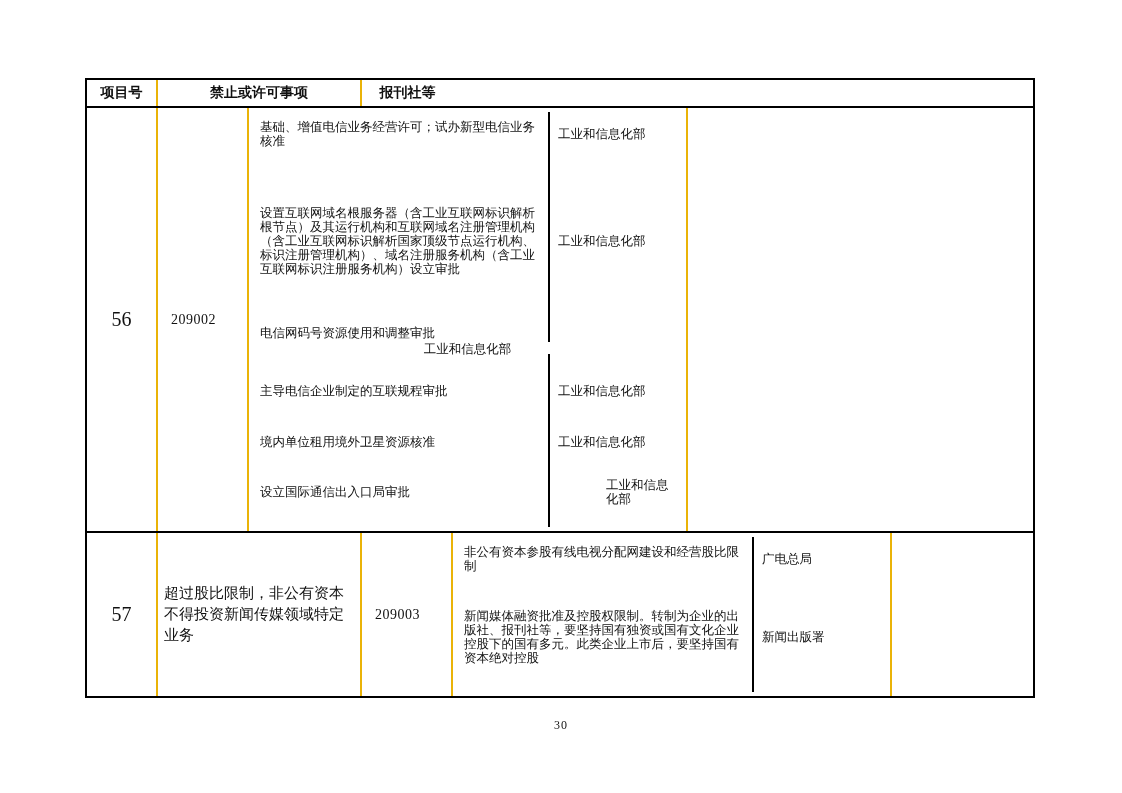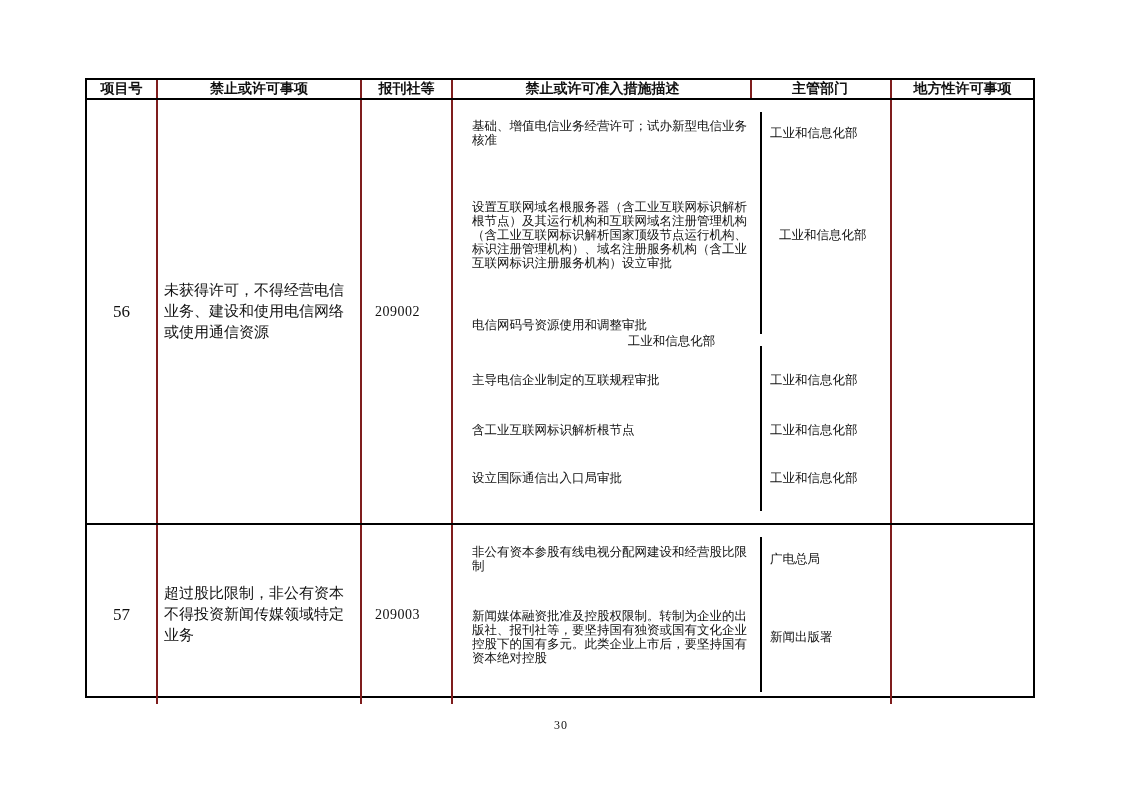--- a/index.html
+++ b/index.html
@@ -21,68 +21,68 @@
     flex-direction: column;
     background: #ffffff;
   }
   .trow {
     display: flex;
     border-bottom: 2px solid #000;
   }
   .trow:last-child { border-bottom: none; }
 
   .cell {
-    border-right: 2px solid #7f1d1d;
+    border-right: 2px solid #eab308;
     display: flex;
     align-items: center;
   }
   .cell:last-child { border-right: none; }
 
   
   .c-id    { width: 71px;  justify-content: center; text-align: center; }
   .c-item  { width: 204px; padding: 0 6px; }
   .c-code  { width: 91px;  padding-left: 13px; }
-  .c-meas  { width: 439px; flex-direction: column; align-items: stretch; padding: 12px; }
+  .c-meas  { width: 439px; flex-direction: column; align-items: stretch; padding: 4px; }
   .c-local { flex: 1; }
 
   
   .thead { height: 38px; font-weight: bold; font-size: 14px; }
   .thead .cell { justify-content: center; text-align: center; padding: 0 2px; }
   .thead .c-meas { flex-direction: row; align-items: center; }
   .thead .c-dcol { width: 297px; }
   .thead .c-pcol { width: 142px; }
 
   .r56 { height: 425px; }
   .r57 { flex: 1; }
 
   .item-text { font-size: 15px; line-height: 21px; }
   .code-text { font-size: 14px; letter-spacing: 0.5px; }
-  .id-text   { font-size: 17px; }
+  .id-text   { font-size: 20px; }
 
   
   .m { display: flex; align-items: center; }
   .m-desc {
     width: 297px;
     align-self: stretch;
     border-right: 2px solid #000;
     display: flex; align-items: center;
     padding: 2px 7px;
     font-size: 12.5px; line-height: 14px;
   }
   .m-dept {
     flex: 1;
     padding: 0 8px;
     font-size: 12.5px; line-height: 14px;
   }
   .h46  { height: 46px; }
-  .h172 { height: 172px; gap: 9px; }
+  .h172 { height: 172px; }
   .h30  { height: 30px; flex-direction: column; }
   .h74  { height: 74px; }
   .h32  { height: 32px; }
-  .h71  { height: 71px; }
+  .h71  { height: 71px; gap: 48px; }
   .h44  { height: 44px; }
   .h111 { height: 111px; align-items: center; }
 
   .page-number {
     position: absolute;
     left: 0; top: 718px; width: 100%;
     text-align: center;
     font-size: 12px;
     letter-spacing: 1px;
   }
@@ -91,33 +91,25 @@
 <body>
 
 <div class="page">
 
   <div class="doc-table">
 
     <div class="trow thead">
       <div class="cell c-id">项目号</div>
       <div class="cell c-item">禁止或许可事项</div>
       <div class="cell c-code">报刊社等</div>
-      <div class="cell c-meas">
-        <div class="cell c-dcol">禁止或许可准入措施描述</div>
-        <div class="cell c-pcol" style="border-right:none; flex:1;">主管部门</div>
-      </div>
-      <div class="cell c-local" style="justify-content:center;">地方性许可事项</div>
     </div>
 
     <div class="trow r56">
       <div class="cell c-id">
           <span class="id-text">56</span>
-        </div>
-      <div class="cell c-item">
-          <span class="item-text">未获得许可，不得经营电信业务、建设和使用电信网络或使用通信资源</span>
         </div>
       <div class="cell c-code">
           <span class="code-text">209002</span>
         </div>
       <div class="cell c-meas">
         <div class="m h46">
           <div class="m-desc">基础、增值电信业务经营许可；试办新型电信业务核准</div>
           <div class="m-dept">工业和信息化部</div>
         </div>
         <div class="m h172">
@@ -126,21 +118,21 @@
         </div>
         <div class="m h30">
           <div class="m-desc">电信网码号资源使用和调整审批</div>
           <div class="m-dept">工业和信息化部</div>
         </div>
         <div class="m h74">
           <div class="m-desc">主导电信企业制定的互联规程审批</div>
           <div class="m-dept">工业和信息化部</div>
         </div>
         <div class="m h32">
-          <div class="m-desc">含工业互联网标识解析根节点</div>
+          <div class="m-desc">境内单位租用境外卫星资源核准</div>
           <div class="m-dept">工业和信息化部</div>
         </div>
         <div class="m h71">
           <div class="m-desc">设立国际通信出入口局审批</div>
           <div class="m-dept">工业和信息化部</div>
         </div>
       </div>
       <div class="cell c-local"></div>
     </div>
 

